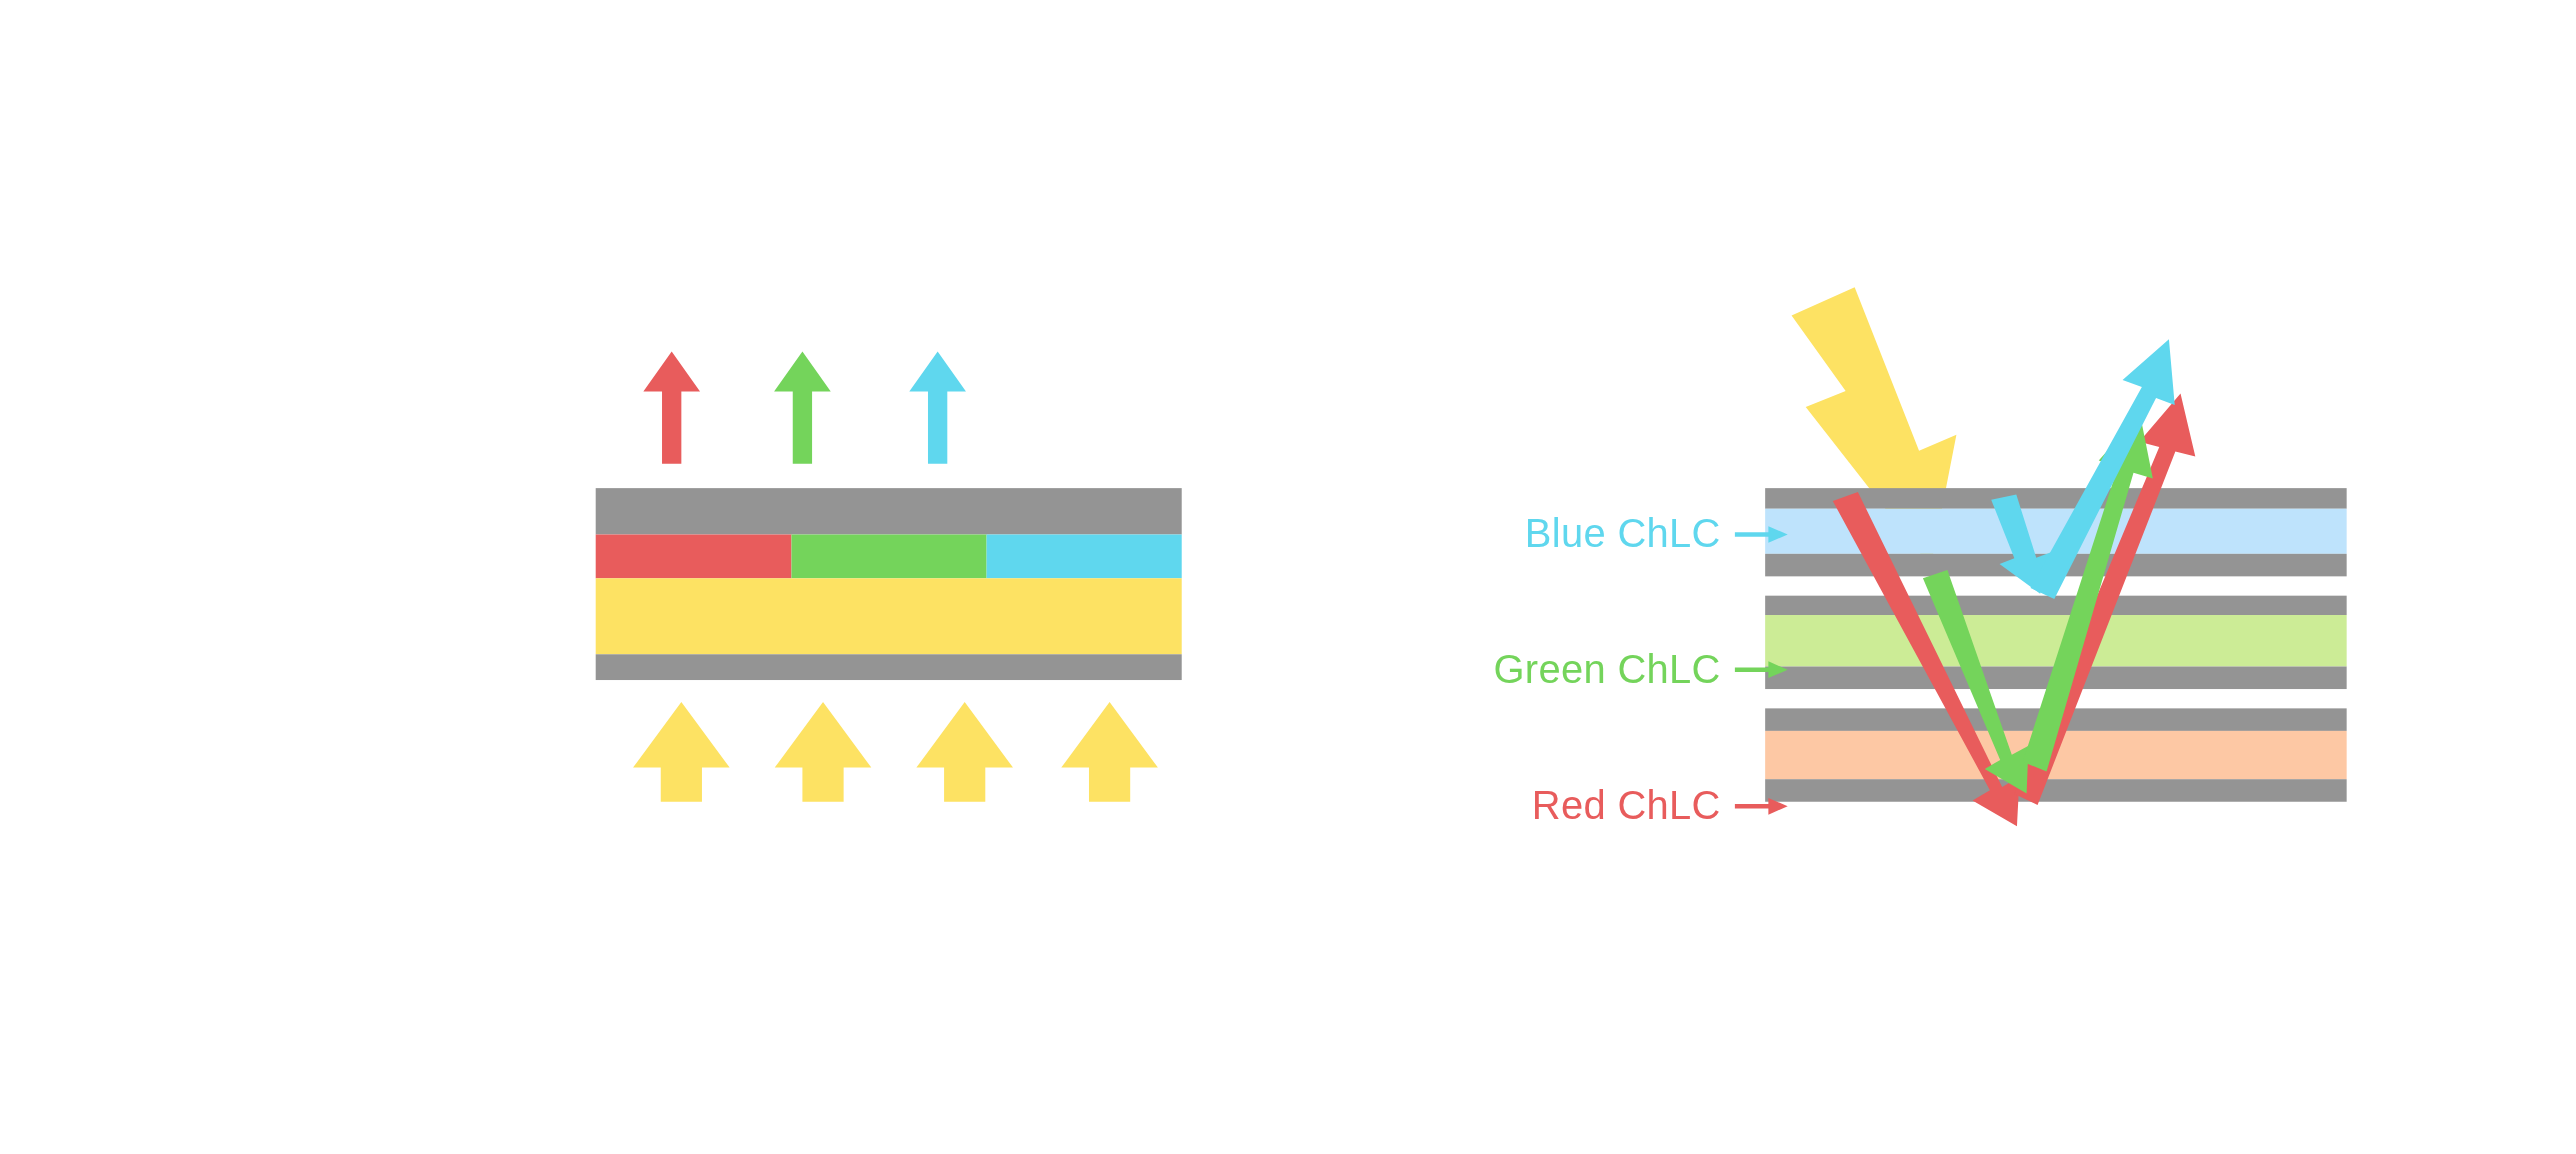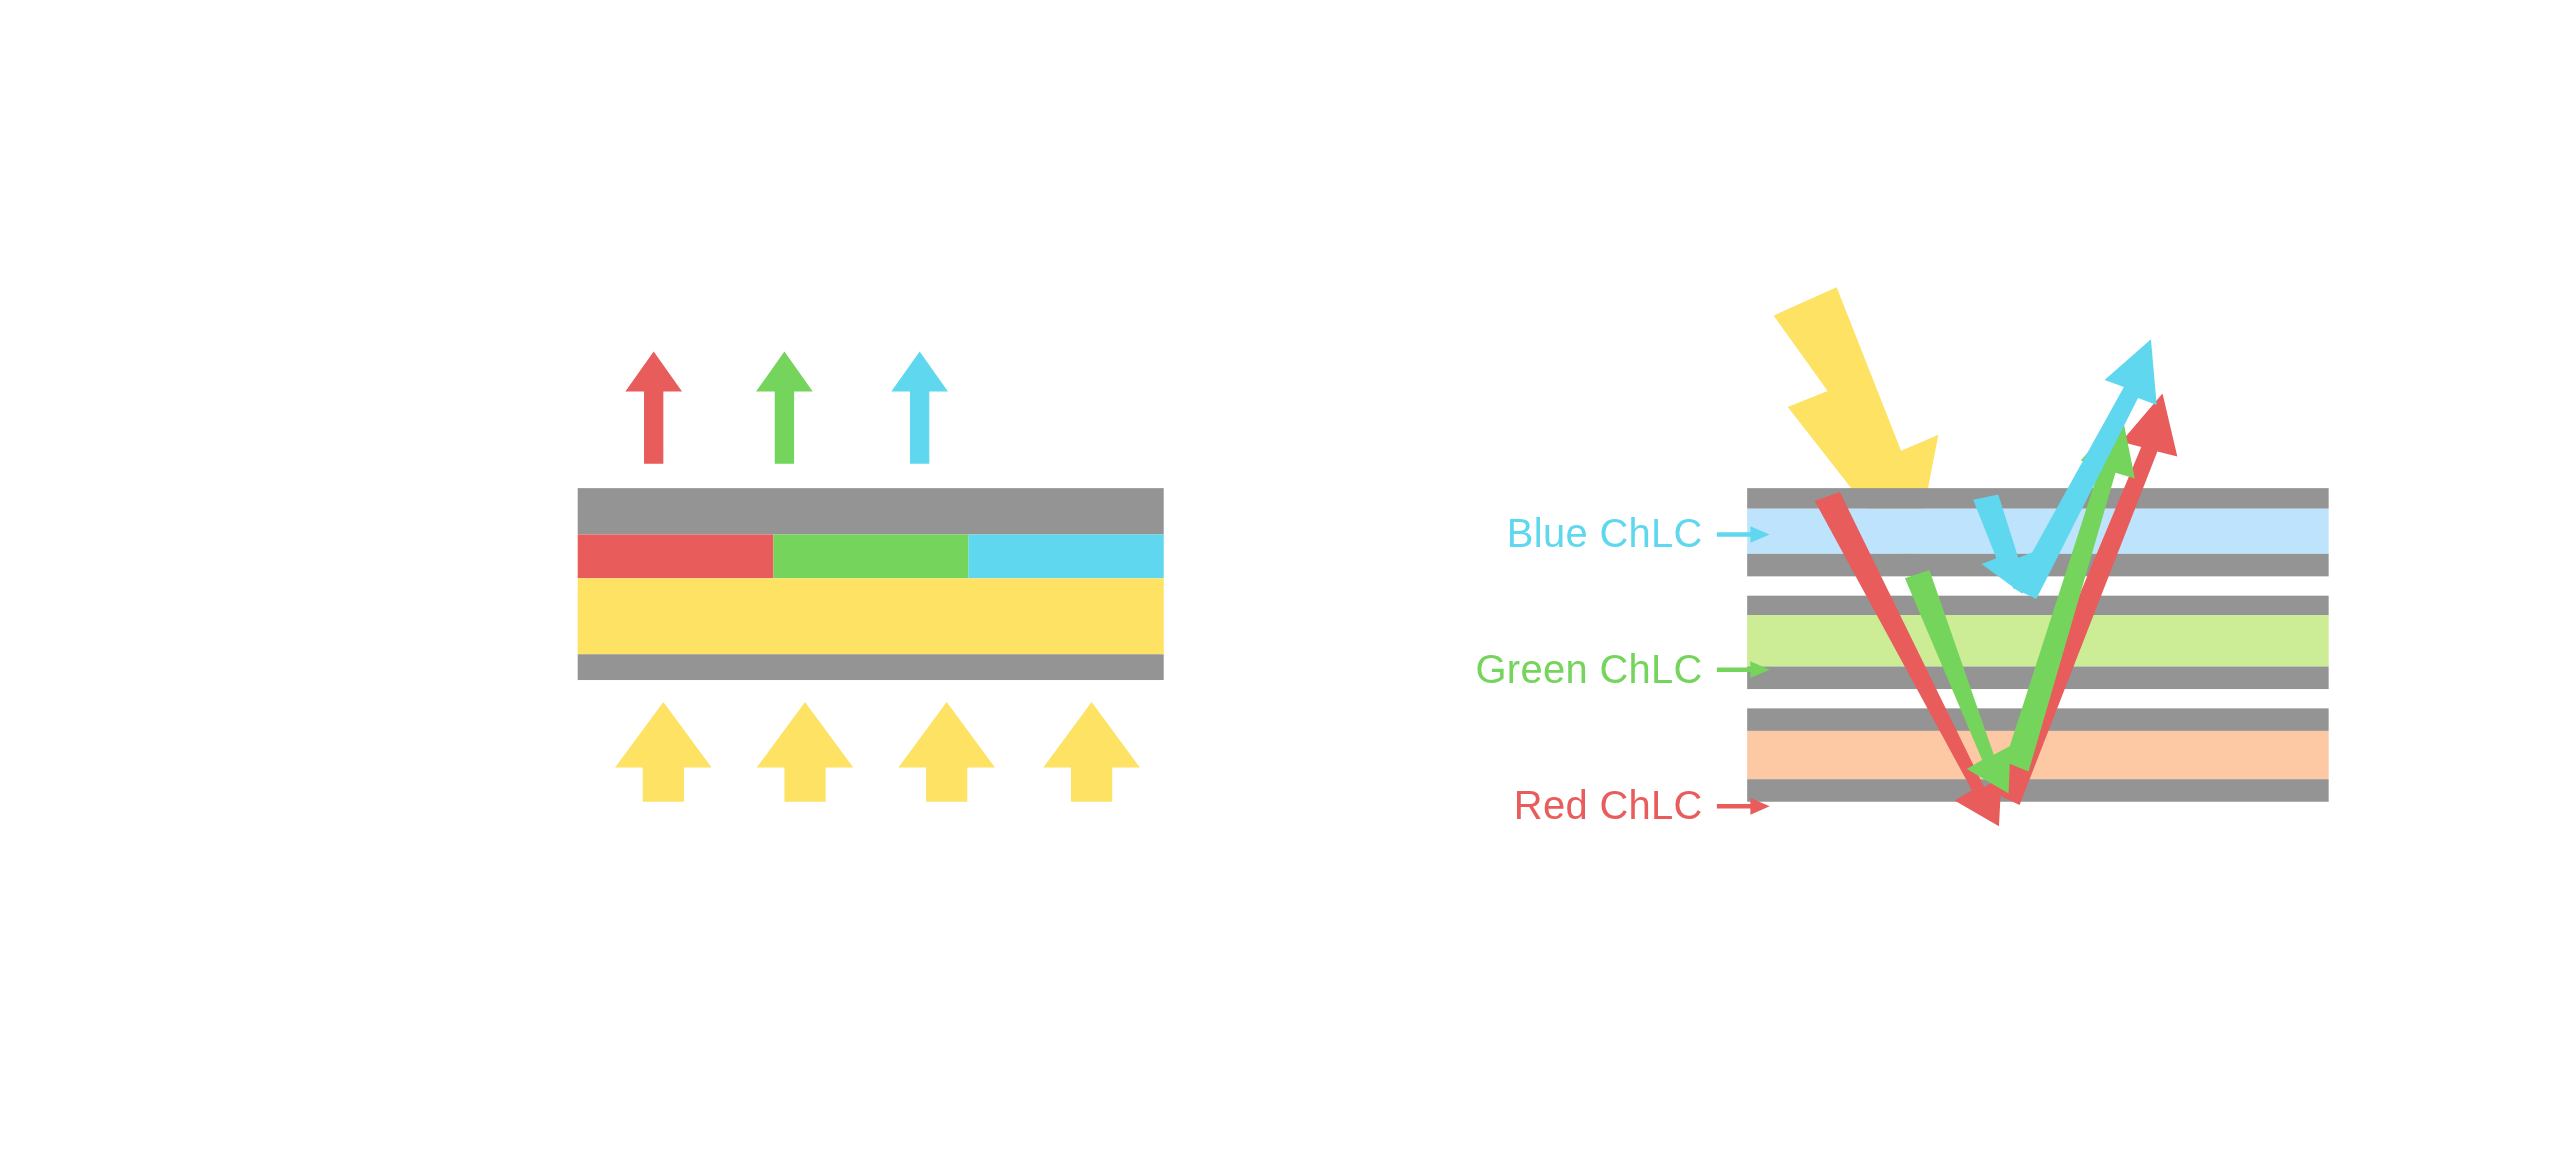--- a/index.html
+++ b/index.html
@@ -13,20 +13,21 @@
     height: 1154px;
     font-family: "Liberation Sans", sans-serif;
     overflow: hidden;
     position: relative;
   }
   #stage {
     position: relative;
     width: 2096px;
     height: 1154px;
     background: #ffffff;
+    margin-left: 18px;
   }
   #stage > svg {
     position: absolute;
     left: 0;
     top: 0;
     width: 2576px;
     height: 1154px;
     display: block;
   }
   .lbl {

